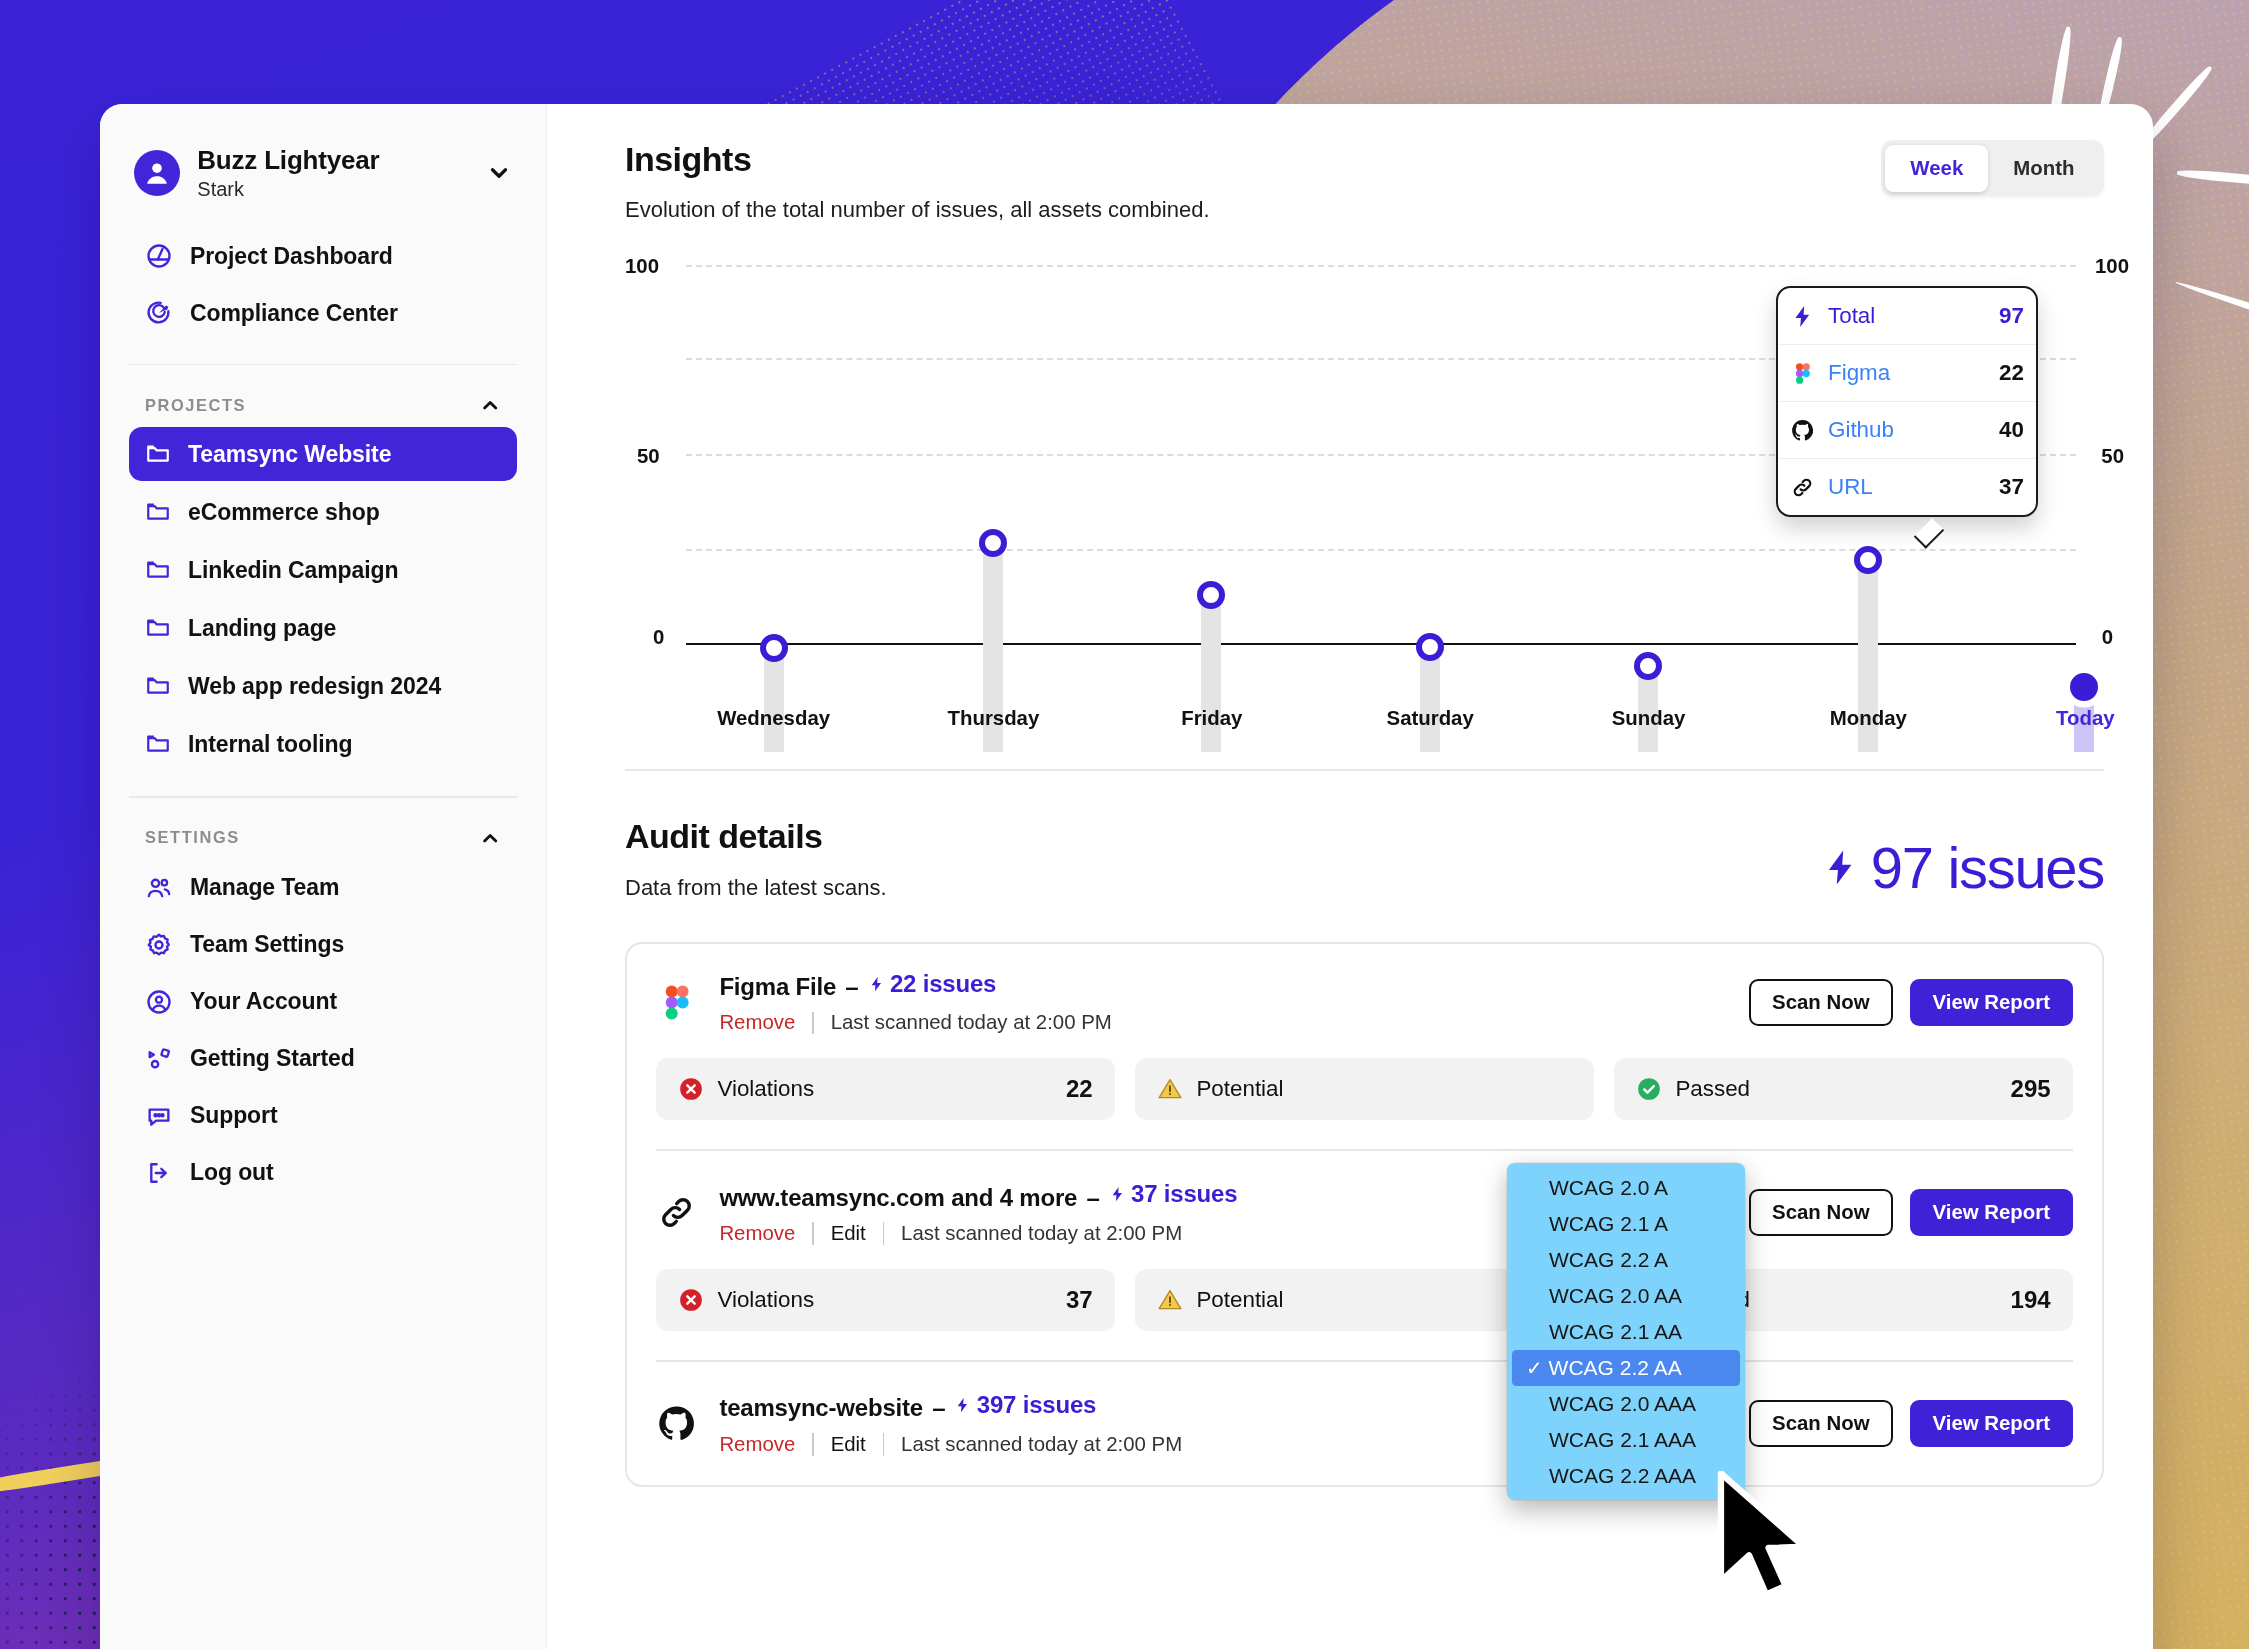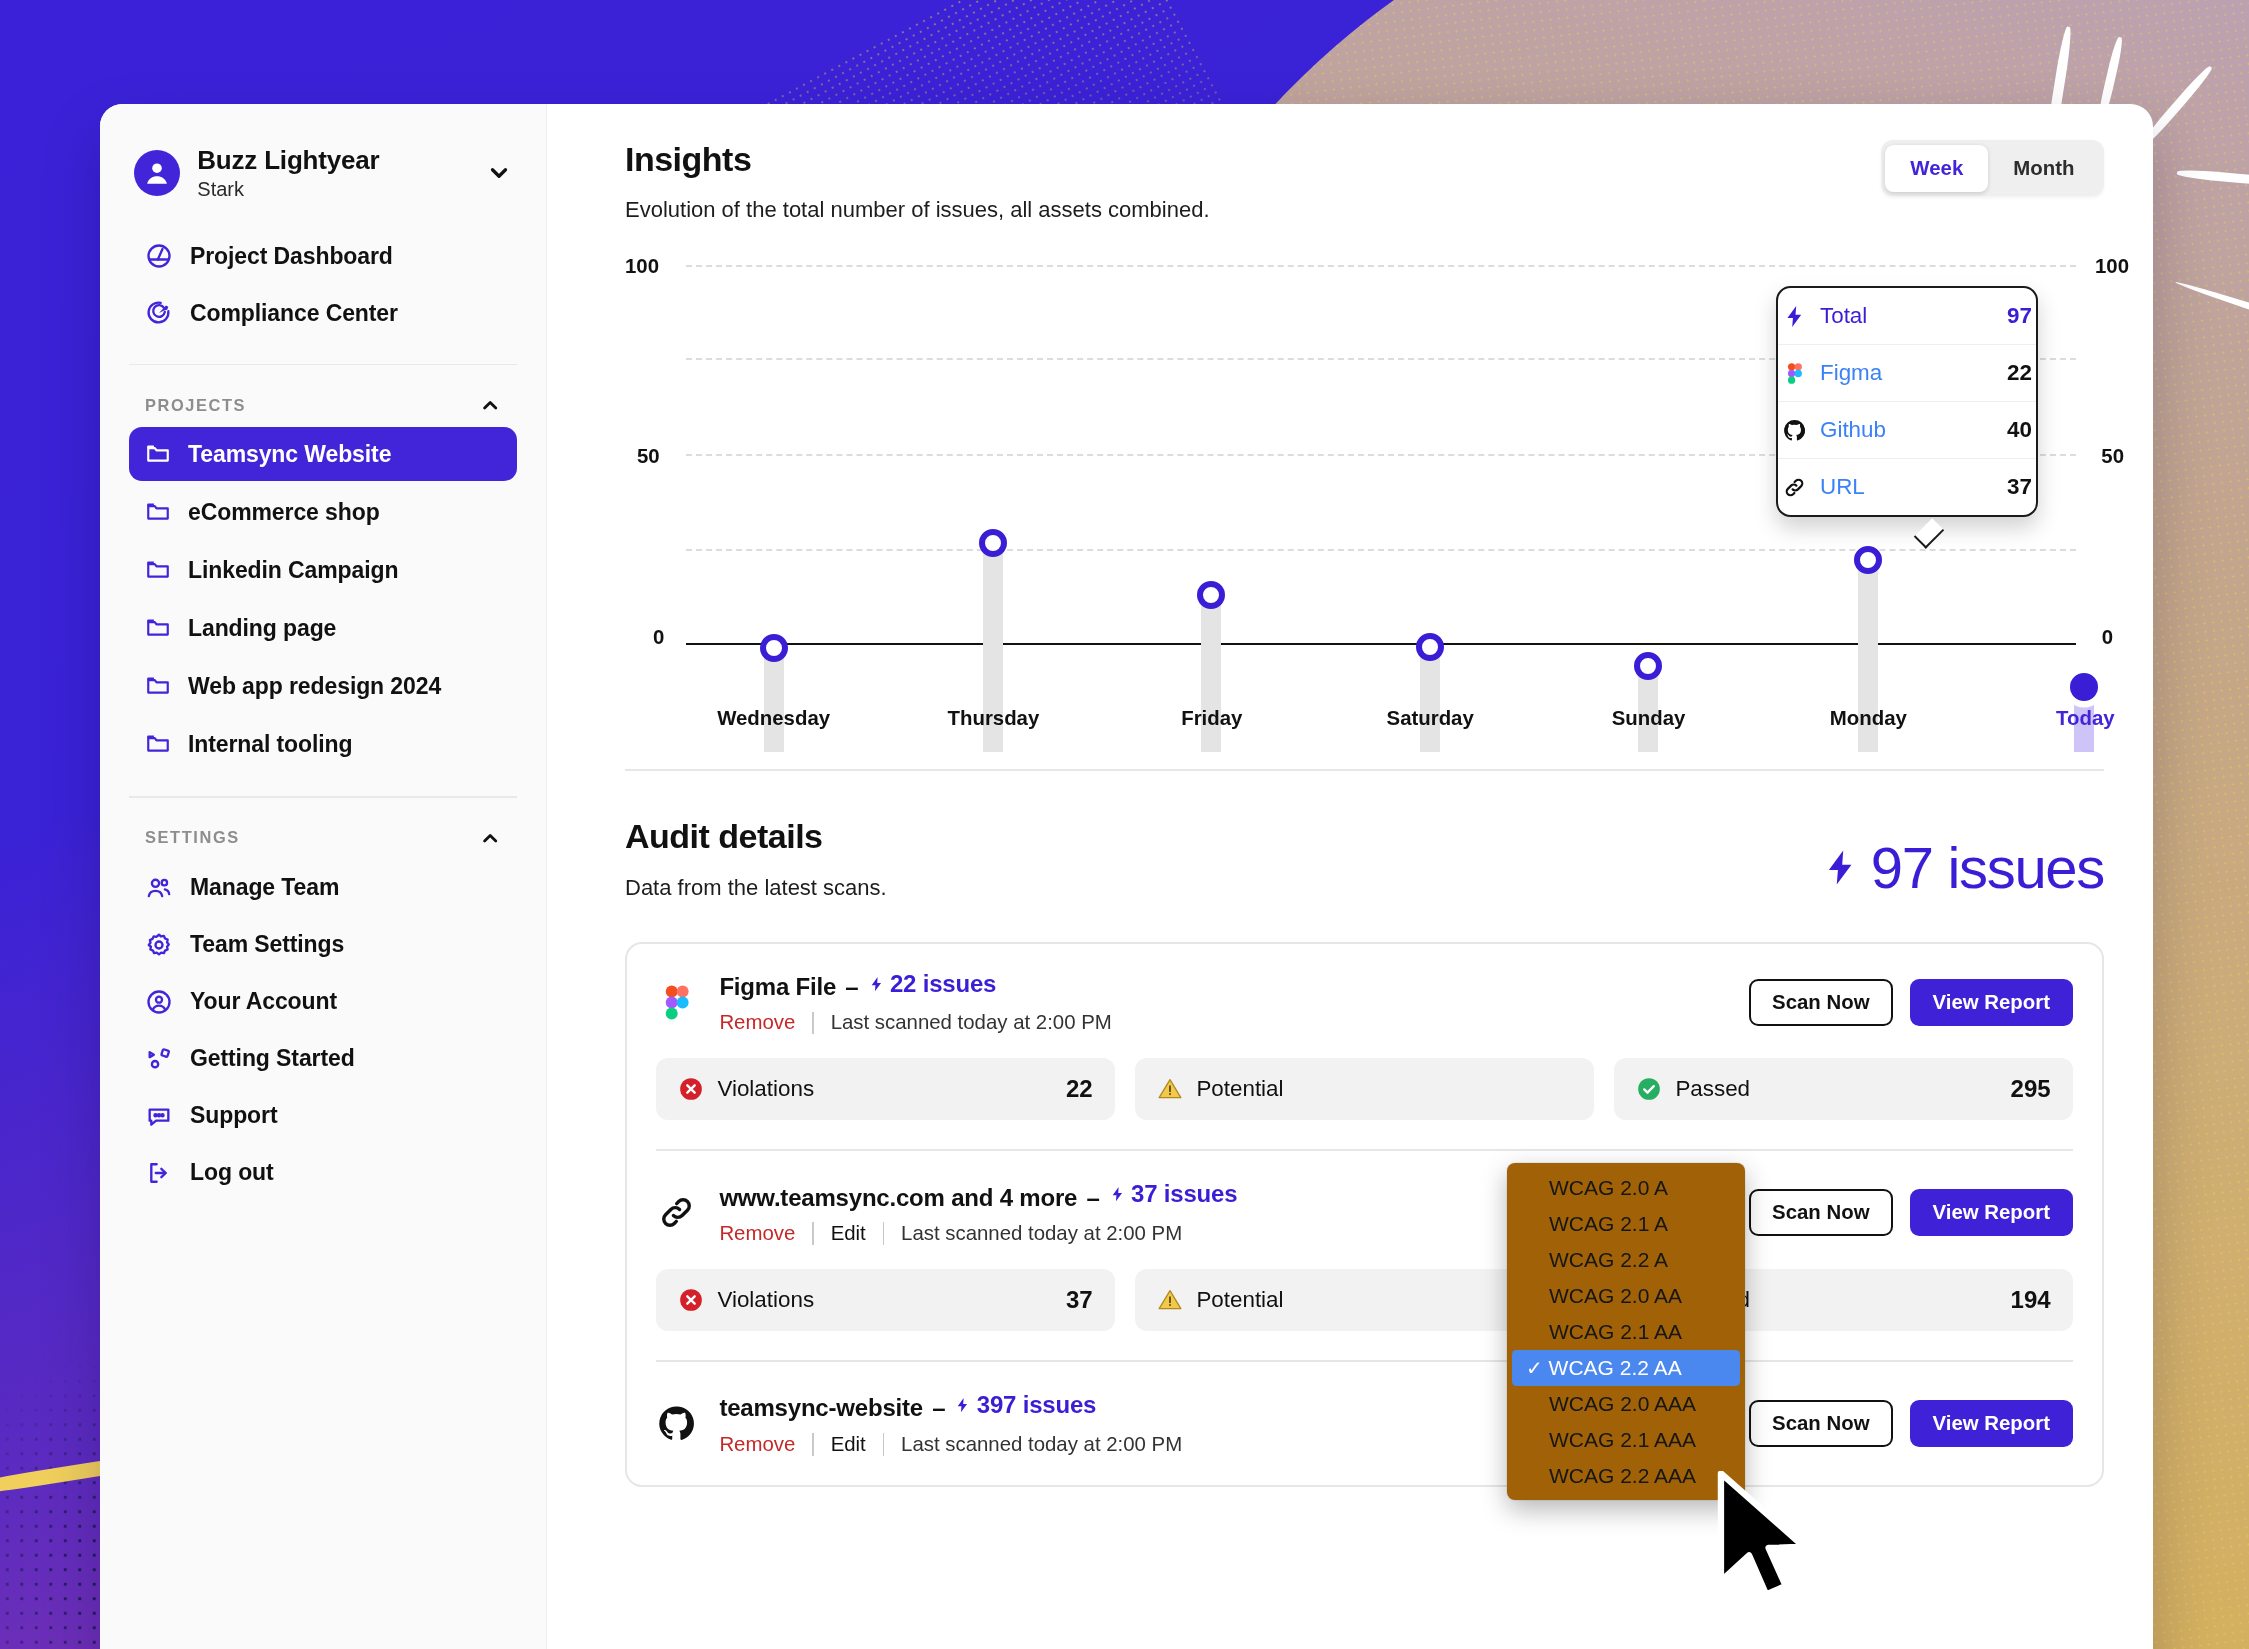--- a/index.html
+++ b/index.html
@@ -179,21 +179,21 @@
 
   
   .tip {
     position: absolute; width: 262px;
     background: #fff; border: 2px solid #1a1a1a; border-radius: 14.5px;
     box-shadow: 0 10.5px 22.4px rgba(0,0,0,.18);
     overflow: hidden; z-index: 8;
   }
   .tip-row {
     display: flex; align-items: center; gap: 13px;
-    padding: 15px 4px; border-bottom: 1.3px solid #eee;
+    padding: 15px 12px; border-bottom: 1.3px solid #eee;
   }
   .tip-row:last-child { border-bottom: none; }
   .tip-ic { width: 25px; height: 25px; flex: 0 0 25px; display:flex; align-items:center; justify-content:center; }
   .tip-name { flex: 1; font-size: 22.4px; color: #3b82f6; }
   .tip-val  { font-size: 22.4px; font-weight: 700; color: #111; }
   .tip-row.total .tip-name, .tip-row.total .tip-val { color: #3a1ed6; }
   .tip-tail {
     position: absolute; width: 26px; height: 17px; z-index: 9;
     background: #fff; border-left: 2px solid #1a1a1a; border-bottom: 2px solid #1a1a1a;
     transform: rotate(-45deg);
@@ -256,21 +256,21 @@
   .stat-ic { width: 26px; height: 26px; flex: 0 0 26px; margin-right: 13px; display:flex; align-items:center; justify-content:center; }
   .stat-name { flex: 1; font-size: 22.4px; color: #111; }
   .stat-val { font-size: 24px; font-weight: 700; color: #111; }
 
   .card-div { height: 2px; background: #e6e6e6; margin: 29px 0 0 0; }
 
   
   .dropdown {
     position: absolute;
     width: 238px;
-    background: #a16207;
+    background: #7dd3fc;
     border-radius: 8px;
     box-shadow: 0 9.2px 26px rgba(0,0,0,.28), 0 0 0 0.7px rgba(0,0,0,.08);
     padding: 6.6px 0;
     z-index: 50;
   }
   .dd-item {
     font-size: 21px; color: #161616;
     padding: 6px 13px 6px 42px; white-space: nowrap; cursor: pointer;
     position: relative;
   }

